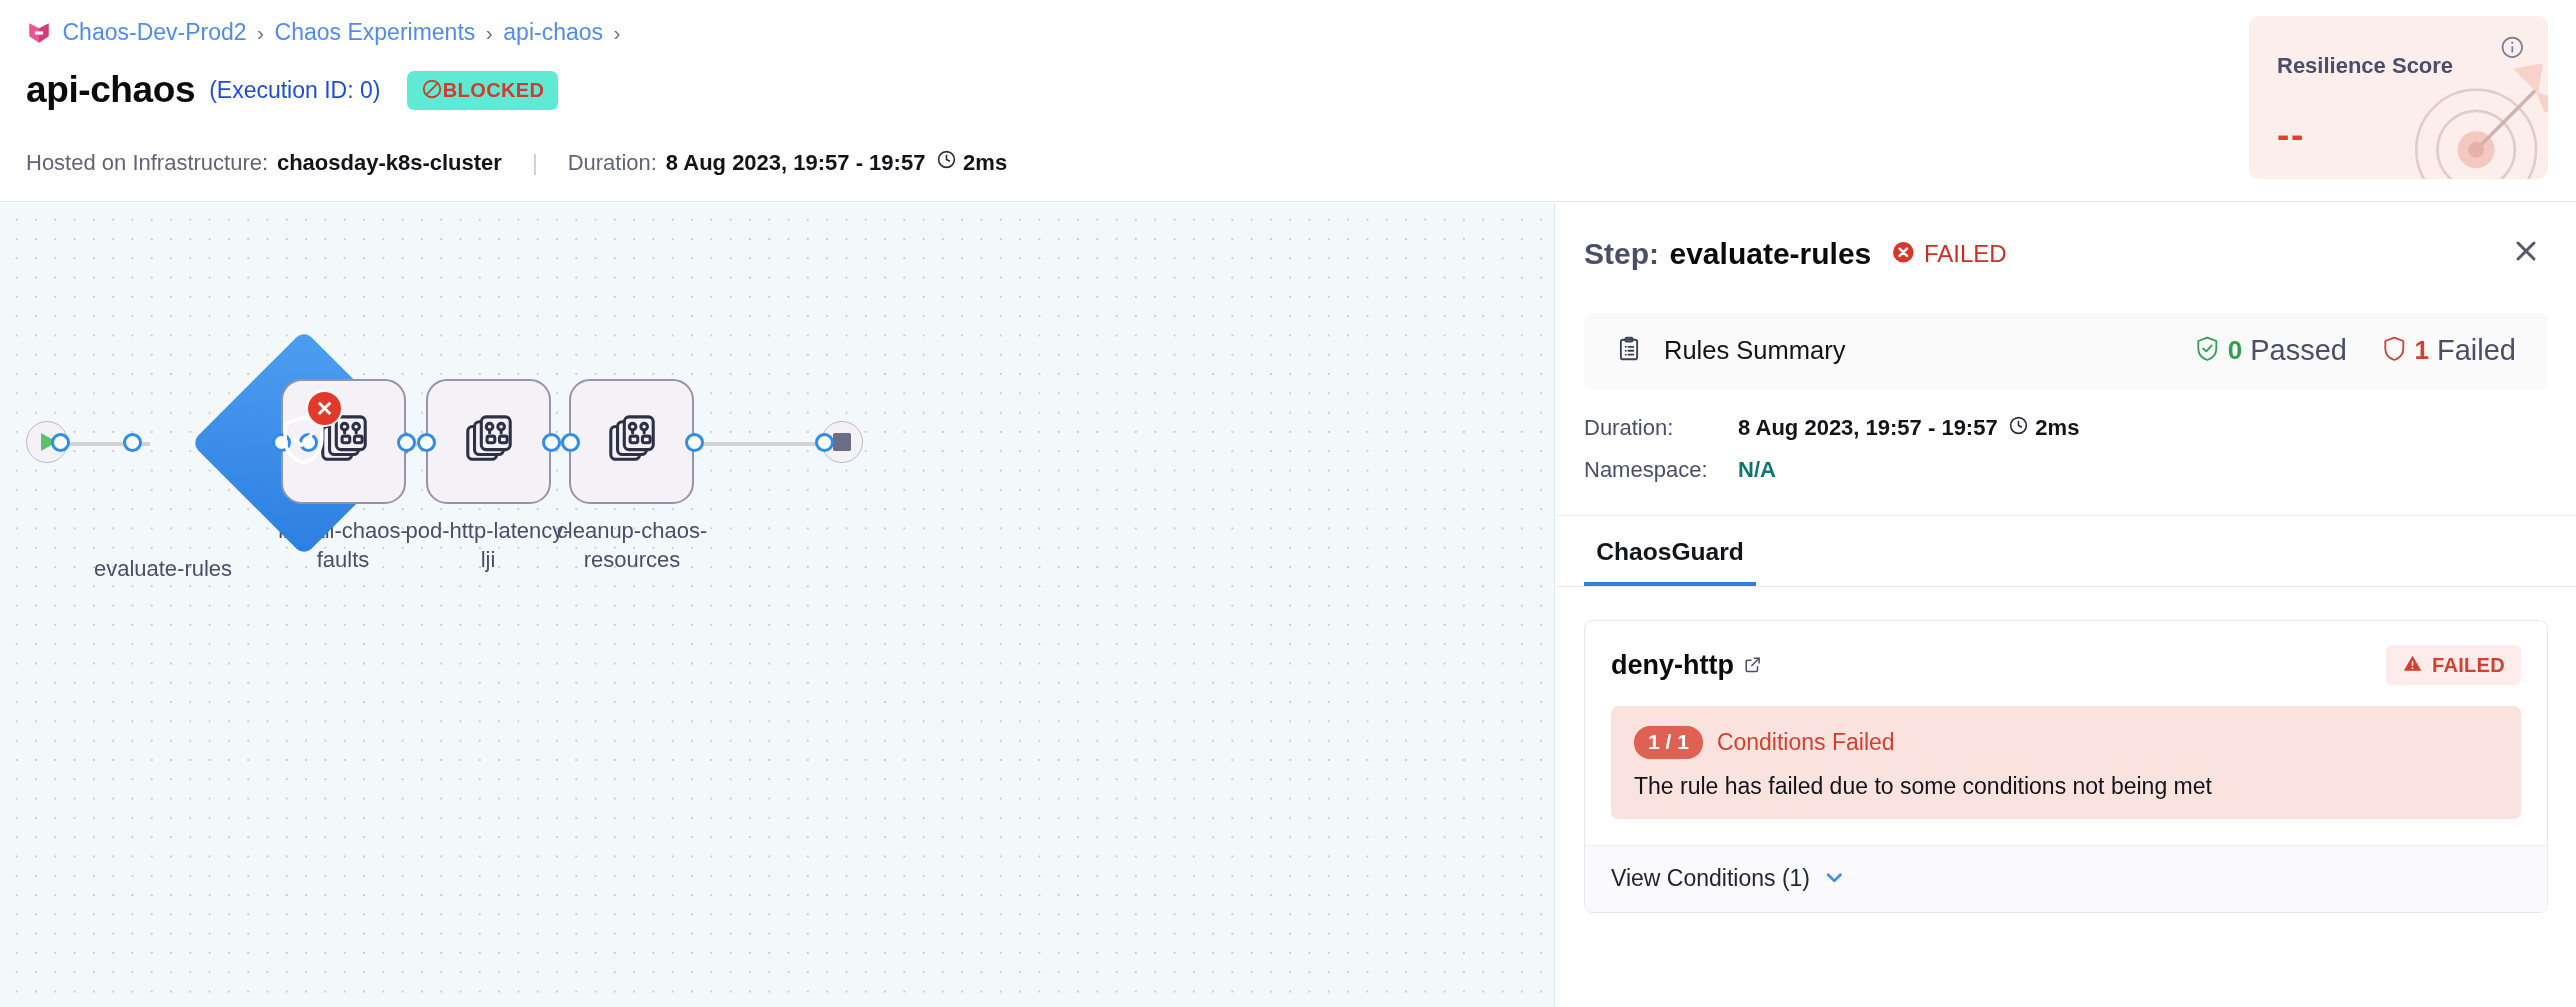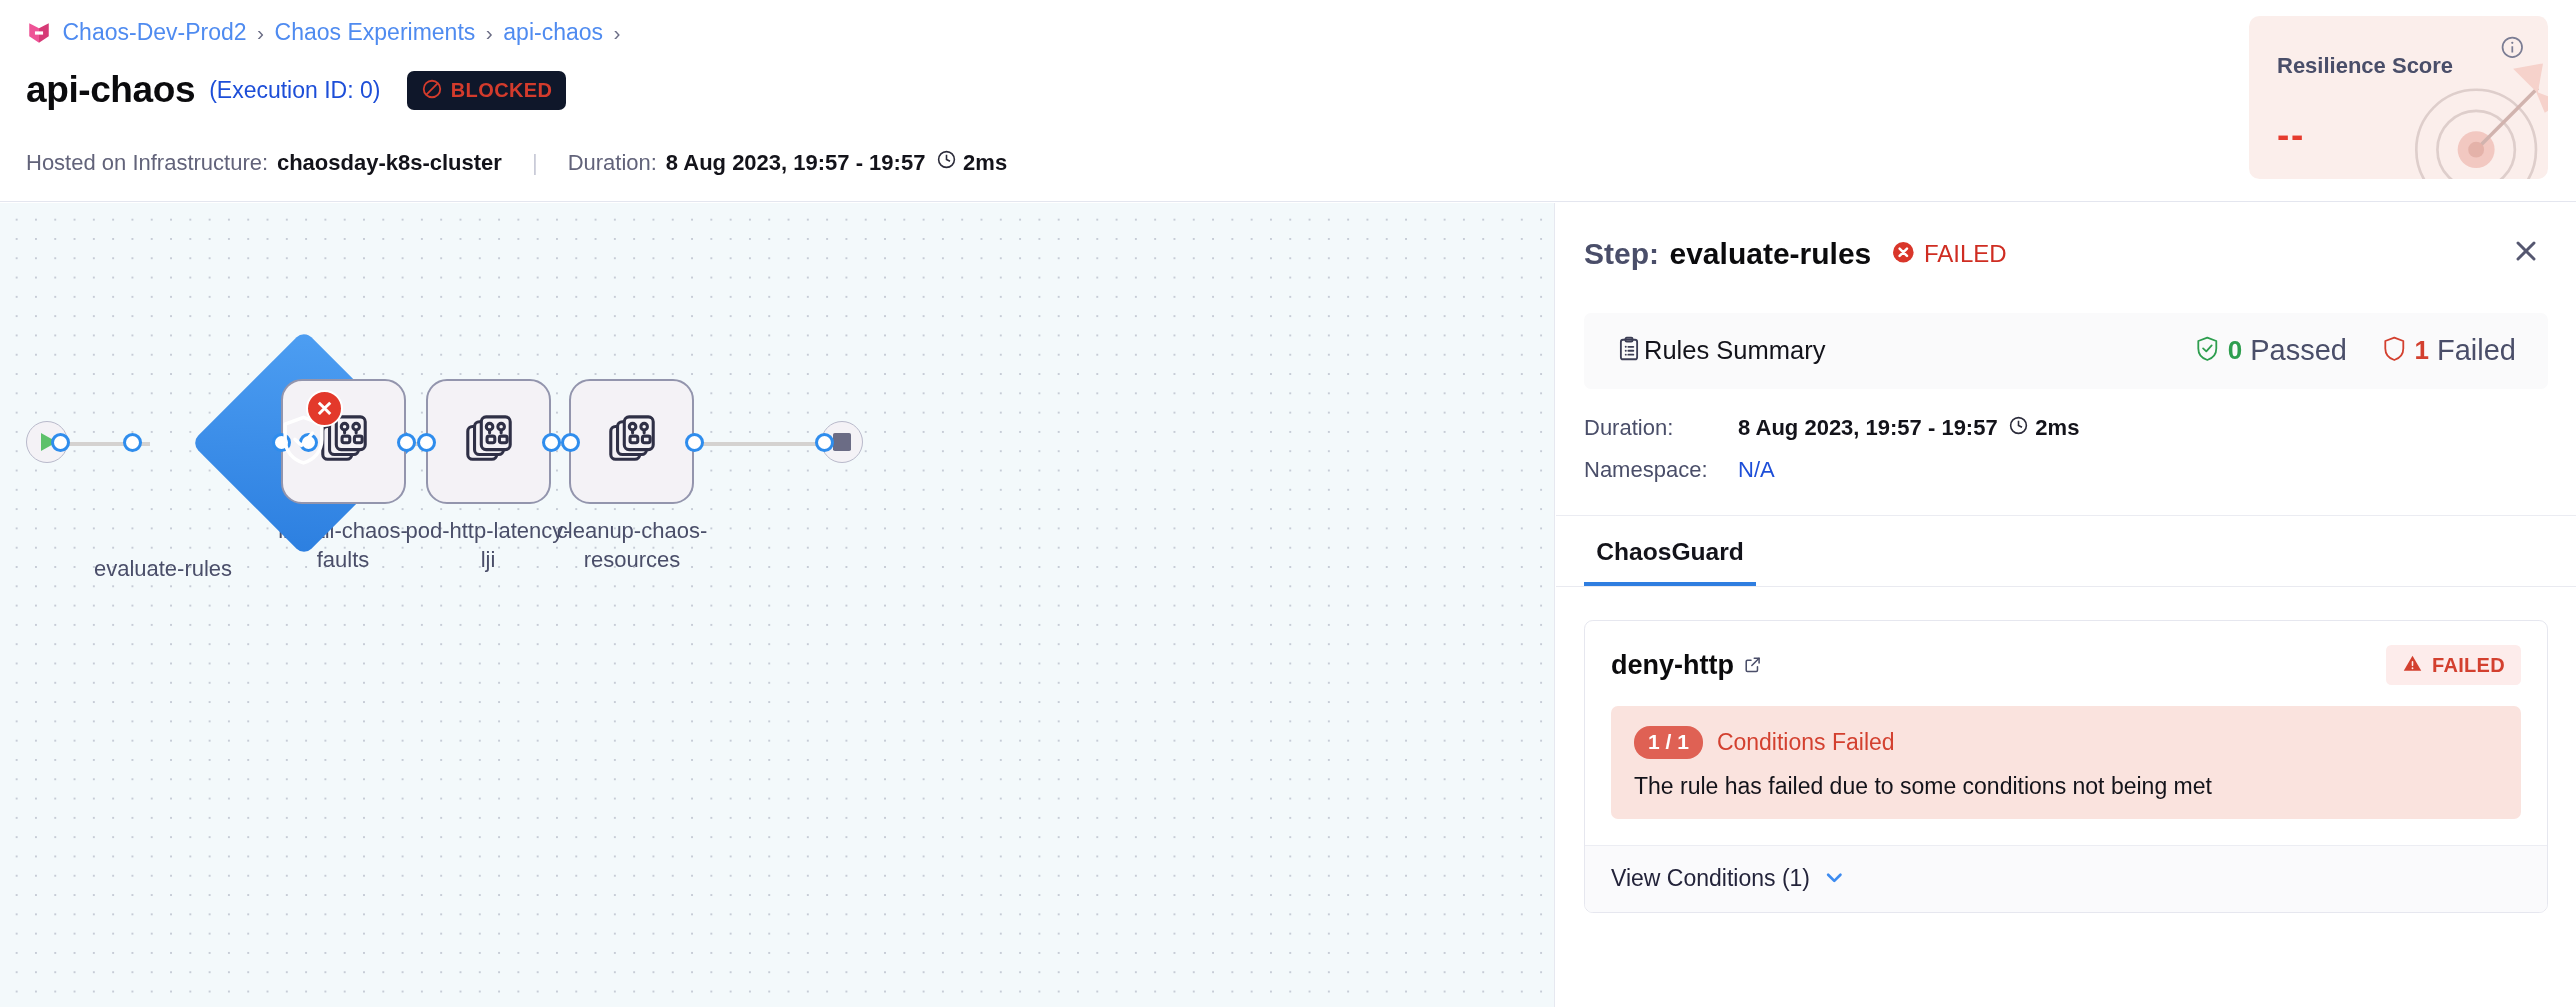--- a/index.html
+++ b/index.html
@@ -25,22 +25,22 @@
   .bc-link { color: #4f8bf0; text-decoration: none; white-space: nowrap; }
   .bc-sep { color: #6b6d85; font-size: 21px; }
 
   .title-row {
     position: absolute; left: 26px; top: 69px;
     display: flex; align-items: center; gap: 14px;
   }
   .page-title { font-size: 37px; font-weight: bold; color: #0b0b0d; letter-spacing: -0.4px; }
   .exec-id { font-size: 23px; color: #1d4ed8; }
   .status-badge {
-    display: inline-flex; align-items: center; gap: 8px;
-    background: #0f172a; border-radius: 7px;
+    display: inline-flex; align-items: center; 
+    background: #5eead4; border-radius: 7px;
     padding: 7px 14px; margin-left: 12.3px;
   }
   .status-badge .lbl { color: #d33b2c; font-size: 20px; font-weight: bold; letter-spacing: 0.4px; }
 
   .meta-row {
     position: absolute; left: 26px; top: 149px;
     display: flex; align-items: center; font-size: 22px; color: #62637a;
   }
   .meta-row b { color: #13131a; font-weight: bold; }
   .meta-sep { margin: 0 30px; color: #c9cbd8; }
@@ -128,34 +128,34 @@
   .fail-chip .txt { color: #cf2d22; font-size: 24px; font-weight: normal; }
   .close-btn {
     position: absolute; right: 30px; top: 28px; width: 40px; height: 40px;
     display: flex; align-items: center; justify-content: center; cursor: pointer;
   }
 
   .summary-card {
     margin: 8.8px 28px 0 28px; height: 76px; background: #fafafb; border-radius: 7px;
     display: flex; align-items: center; justify-content: space-between; padding: 0 32px;
   }
-  .summary-left { display: flex; align-items: center; gap: 2px; }
+  .summary-left { display: flex; align-items: center; gap: 22px; }
   .summary-left .t { font-size: 25.5px; color: #13131a; font-weight: normal; }
   .summary-right { display: flex; align-items: center; gap: 35px; }
   .stat { display: flex; align-items: center; gap: 8px; }
   .stat .num { font-size: 26px; font-weight: bold; }
   .stat .cap { font-size: 29px; color: #4a4e69; }
   .stat.pass .num { color: #2e9e4f; }
   .stat.fail .num { color: #d3402f; }
 
   .kv { margin: 26px 28px 0 28px; font-size: 22px; }
   .kv-row { display: flex; align-items: center; margin-bottom: 15px; }
   .kv-key { width: 154px; color: #4a4e69; }
   .kv-val { color: #13131a; font-weight: bold; display: flex; align-items: center; }
-  .kv-val.plain { font-weight: normal; color: #1d4ed8; }
+  .kv-val.plain { font-weight: bold; color: #0f766e; }
 
   .tabs {
     margin-top: 32px; border-top: 0.9px solid #ebecf2; border-bottom: 0.9px solid #e9eaf0;
     padding: 0 28px; height: 72px; display: flex; align-items: flex-end;
   }
   .tab {
     font-size: 24.6px; color: #13131a; font-weight: bold;
     padding: 0 12.3px 16px 12.3px; border-bottom: 4.4px solid transparent; cursor: pointer;
   }
   .tab.active { border-bottom-color: #2f7ee0; }

